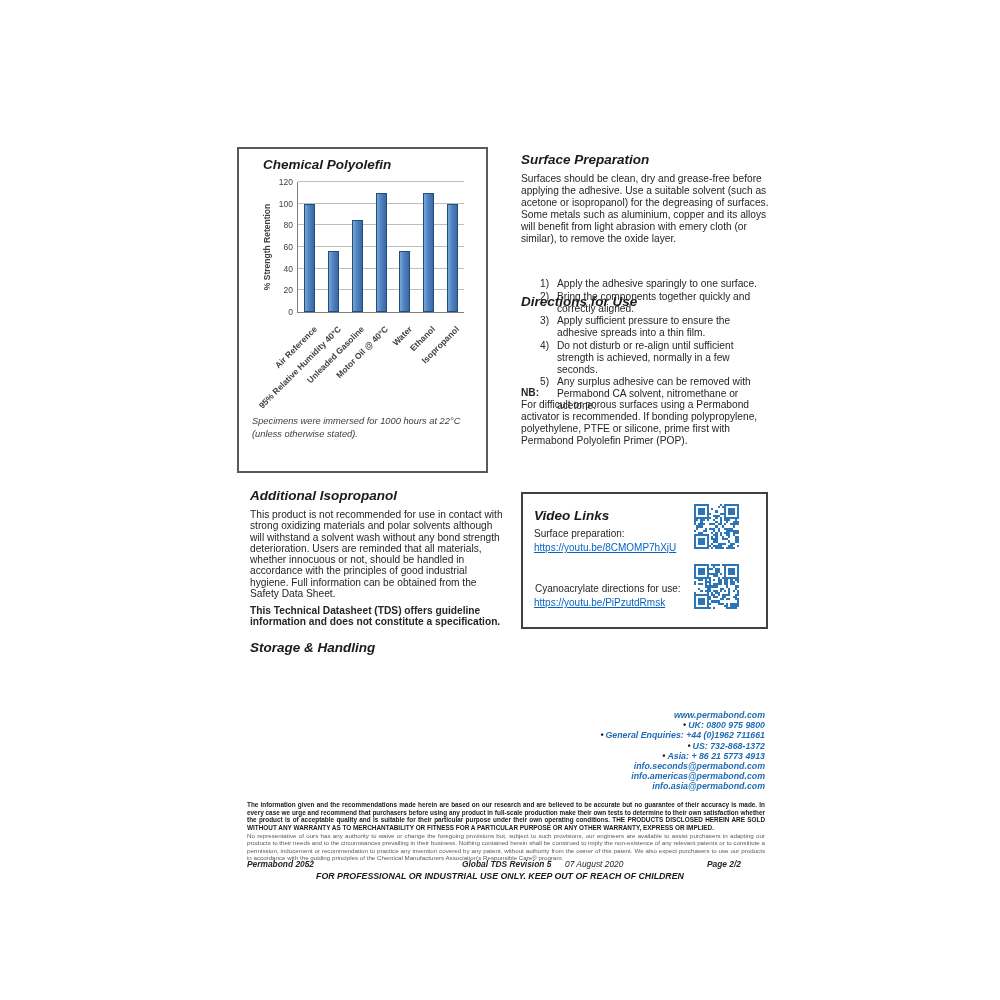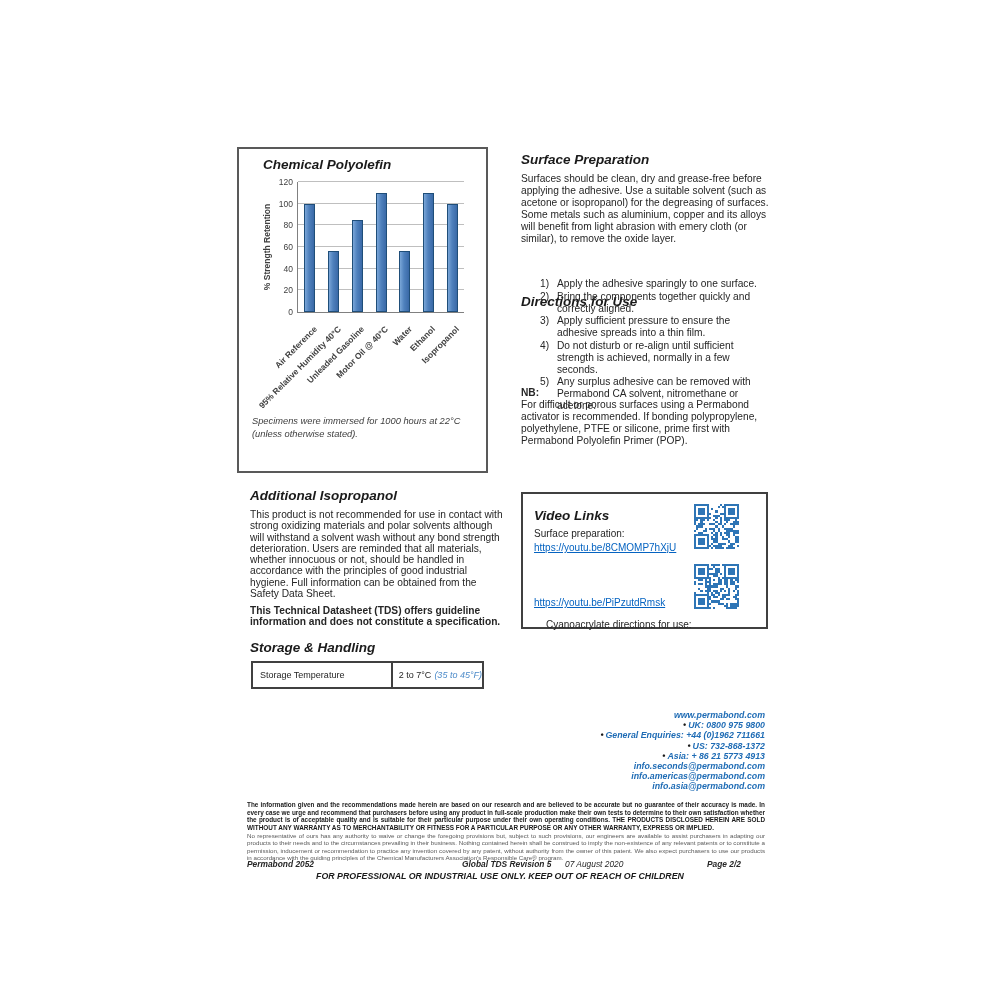--- a/index.html
+++ b/index.html
@@ -571,21 +571,21 @@
         <i style="background: rgb(46, 117, 182);"></i>
         <i style="background: rgb(46, 117, 182);"></i>
         <i></i>
         <i style="background: rgb(46, 117, 182);"></i>
         <i style="background: rgb(46, 117, 182);"></i>
         <i style="background: rgb(46, 117, 182);"></i>
         <i style="background: rgb(46, 117, 182);"></i>
         <i></i>
         <i></i>
       </div>
-    <div style="position:absolute;left:23px;top:89px;font-size:10px;margin-top:36px;">Cyanoacrylate directions for use:</div>
+    <div style="position:absolute;left:12px;top:89px;font-size:10px;">Cyanoacrylate directions for use:</div>
     <a class="link" style="position:absolute;left:11px;top:103px;" href="#">https://youtu.be/PiPzutdRmsk</a>
     <div class="qr" style="left:171px;top:70px;">
         <i style="background: rgb(46, 117, 182);"></i>
         <i style="background: rgb(46, 117, 182);"></i>
         <i style="background: rgb(46, 117, 182);"></i>
         <i style="background: rgb(46, 117, 182);"></i>
         <i style="background: rgb(46, 117, 182);"></i>
         <i style="background: rgb(46, 117, 182);"></i>
         <i style="background: rgb(46, 117, 182);"></i>
         <i></i>
@@ -1019,27 +1019,20 @@
         <i style="background: rgb(46, 117, 182);"></i>
         <i style="background: rgb(46, 117, 182);"></i>
         <i style="background: rgb(46, 117, 182);"></i>
         <i style="background: rgb(46, 117, 182);"></i>
         <i style="background: rgb(46, 117, 182);"></i>
         <i></i>
       </div>
   </div>
 
   <div class="abs sec-heading" style="left:250px;top:640px;">Storage &amp; Handling</div>
-  <div class="stor-table">
-    <div class="stor-cell1">Storage Temperature</div>
-    <div class="stor-cell2">
-      <span>2 to 7°C</span>
-      <span class="temp-f">(35 to 45°F)</span>
-    </div>
-  </div>
 
   <div class="contact">
       <div>www.permabond.com</div>
       <div><span class="bullet">•</span>UK: 0800 975 9800</div>
       <div><span class="bullet">•</span>General Enquiries: +44 (0)1962 711661</div>
       <div><span class="bullet">•</span>US: 732-868-1372</div>
       <div><span class="bullet">•</span>Asia: + 86 21 5773 4913</div>
       <div>info.seconds@permabond.com</div>
       <div>info.americas@permabond.com</div>
       <div>info.asia@permabond.com</div>

